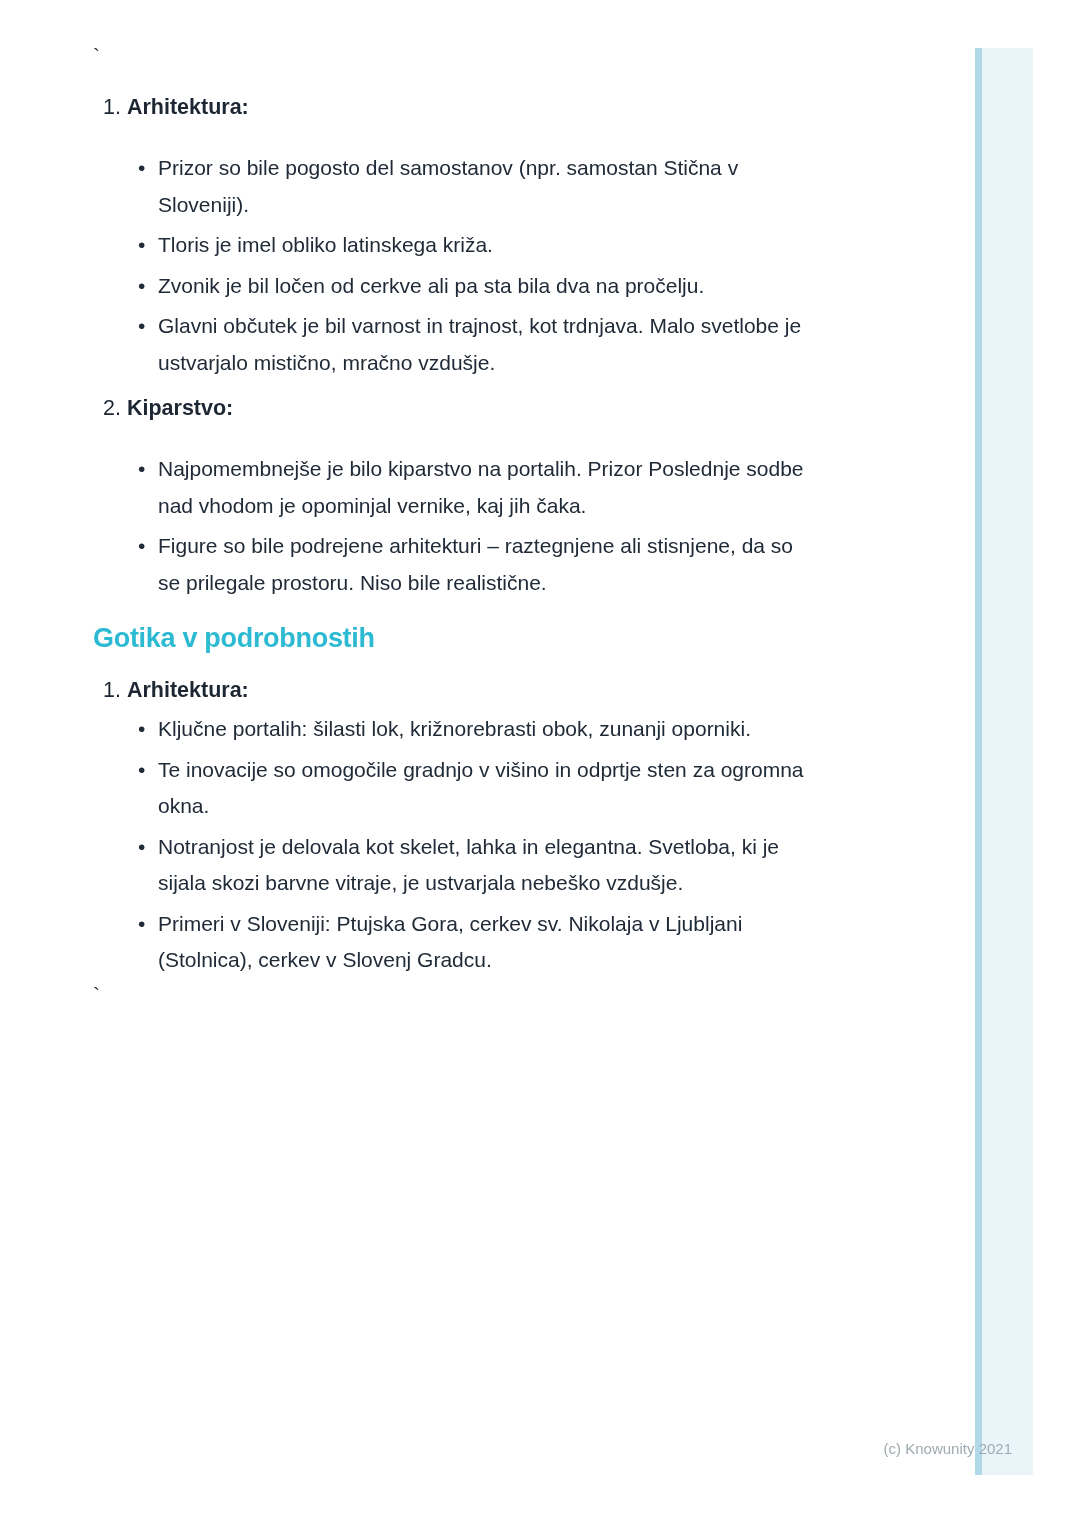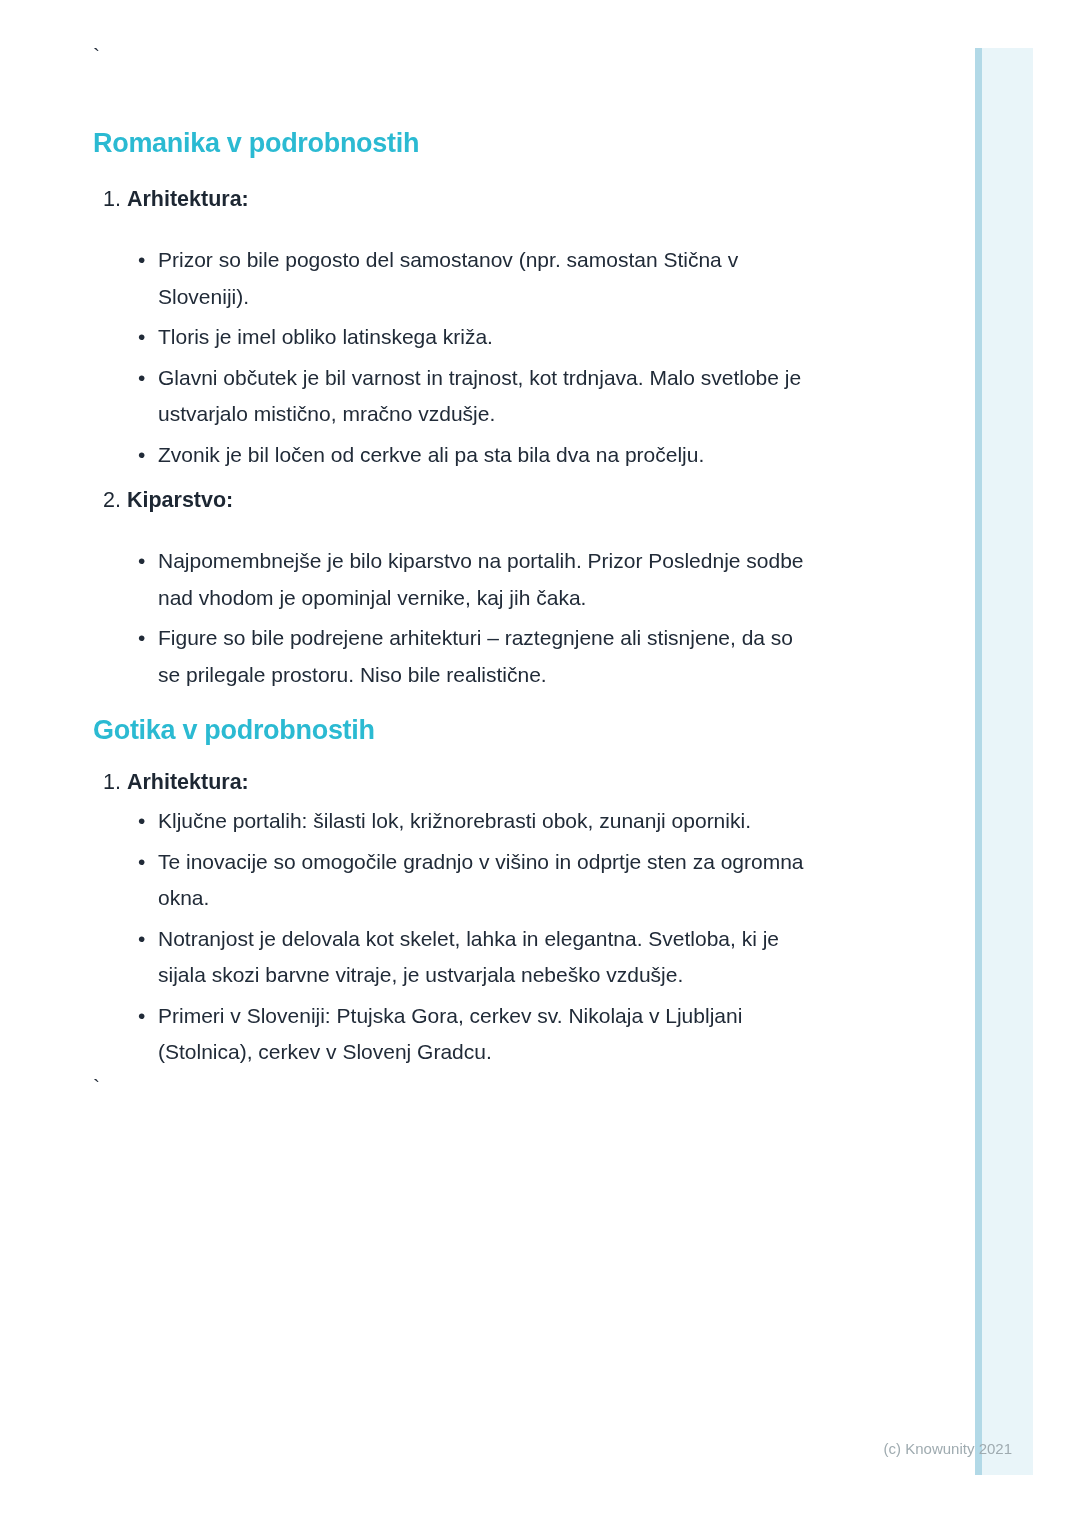--- a/index.html
+++ b/index.html
@@ -105,27 +105,26 @@
 <body>
 
 <div class="page">
   <div class="stripe"></div>
 
   <div class="content">
     <div class="backtick-top">`</div>
 
     <div id="sections-root">
         <section class="section-romanika">
-          <h2 class="section-heading">Romanika v podrobnostih</h2>
           <div class="group-label"><span class="item-number">1.</span> <span class="item-title">Arhitektura:</span></div>
           <ul class="bullets">
             <li><span>Prizor so bile pogosto del samostanov (npr. </span><span class="b">samostan Stična</span><span> v Sloveniji).</span></li>
             <li><span>Tloris je imel obliko latinskega križa.</span></li>
+            <li><span>Zvonik je bil ločen od cerkve ali pa sta bila dva na pročelju.</span></li>
             <li><span>Glavni občutek je bil varnost in trajnost, kot trdnjava. Malo svetlobe je ustvarjalo mistično, mračno vzdušje.</span></li>
-            <li><span>Zvonik je bil ločen od cerkve ali pa sta bila dva na pročelju.</span></li>
           </ul>
           <div class="group-label group-kiparstvo-label"><span class="item-number">2.</span> <span class="item-title">Kiparstvo:</span></div>
           <ul class="bullets">
             <li><span>Najpomembnejše je bilo kiparstvo na </span><span class="b">portalih</span><span>. Prizor </span><span class="b">Poslednje sodbe</span><span> nad vhodom je opominjal vernike, kaj jih čaka.</span></li>
             <li><span>Figure so bile podrejene arhitekturi – raztegnjene ali stisnjene, da so se prilegale prostoru. Niso bile realistične.</span></li>
           </ul>
         </section>
         <section class="section-gotika">
           <h2 class="section-heading">Gotika v podrobnostih</h2>
           <div class="group-label"><span class="item-number">1.</span> <span class="item-title">Arhitektura:</span></div>

